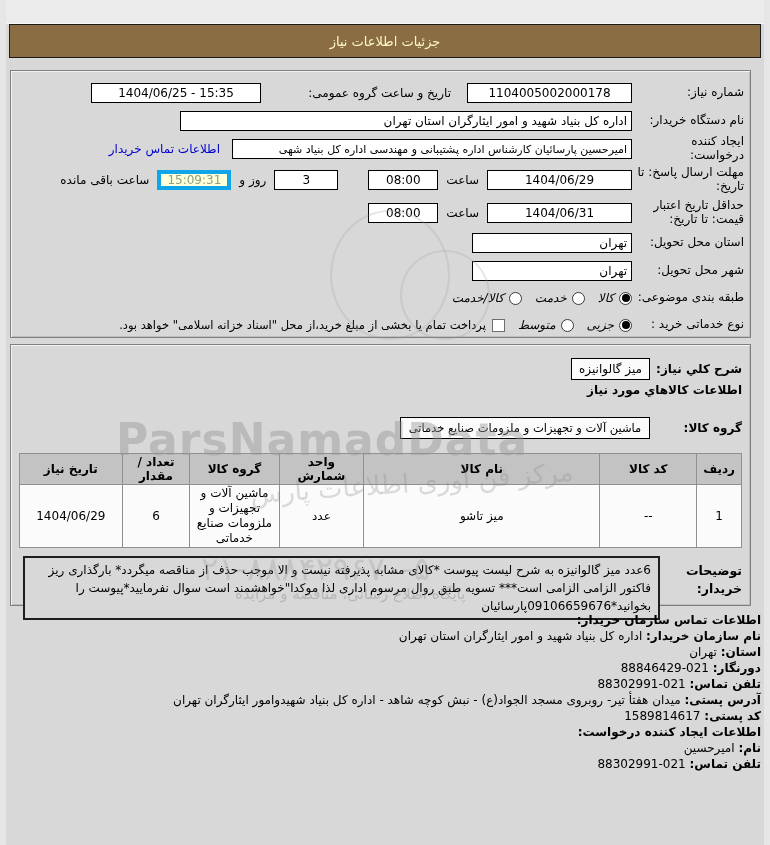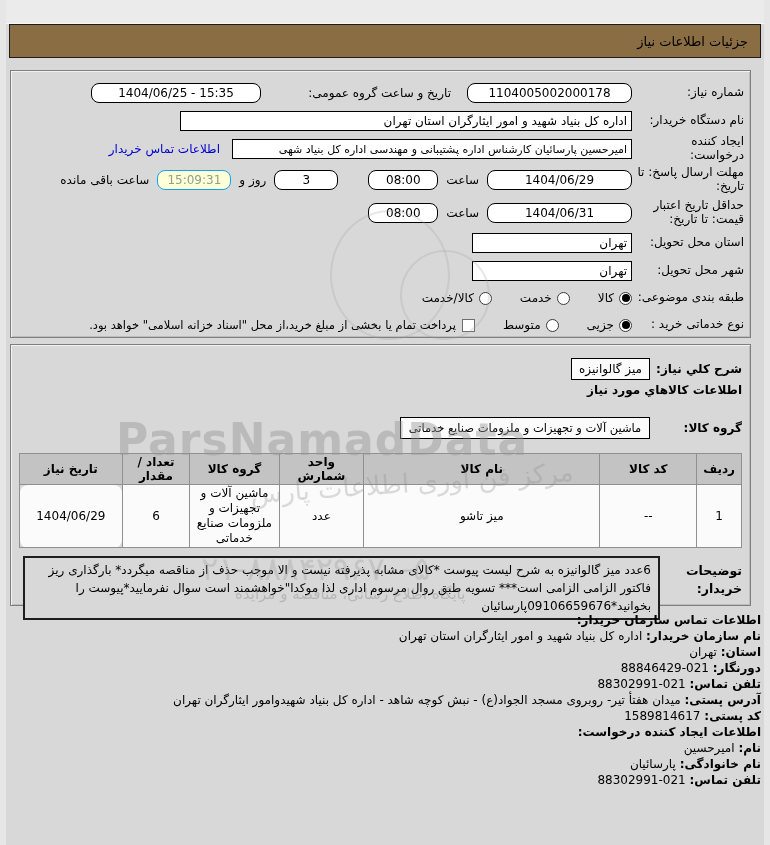--- a/index.html
+++ b/index.html
@@ -12,22 +12,22 @@
     color: #000;
     direction: rtl;
     overflow: hidden;
   }
   .top-strip { position:absolute; top:0; left:0; width:770px; height:24px; background:#ebebeb; border-bottom:1px solid #f7f7f7; }
   .side-strip { position:absolute; top:0; width:6px; height:845px; background:#e6e6e6; }
   .side-strip.l { left:0; } .side-strip.r { right:0; }
 
   .titlebar {
     position:absolute; top:24px; left:9px; width:752px; height:34px;
-    background:#8a6d43; border:1px solid #1c1c1c; color:#000000;
-    display:flex; align-items:center; padding:0 12px; font-size:13px;
+    background:#8a6d43; border:1px solid #1c1c1c; color:#fef9c3;
+    display:flex; align-items:center; padding:0 12px; font-size:13px;justify-content:center;
   }
 
   .groupbox {
     position:absolute; left:10px; width:741px;
     background:#d8d8d8; border:1px solid #7f7f7f;
     box-shadow: 1px 1px 0 #f2f2f2 inset, -1px -1px 0 #bdbdbd inset;
   }
   .box1 { top:70px;  height:268px; padding:8px 6px 0 6px; }
   .box2 { top:344px; height:262px; padding:6px 8px 0 8px; }
 
@@ -35,37 +35,37 @@
   .h28{height:28px}.h26{height:26px}.h34{height:34px}.h32{height:32px}
   .flabel { flex:0 0 112px; width:112px; line-height:1.15; padding-left:4px; }
   .midlabel { padding:0 8px; }
 
   .input {
     background:#fff; border:1px solid #000; height:20px;
     display:flex; align-items:center; justify-content:center;
     font-size:12px; overflow:hidden; flex:0 0 auto;
   }
   .input.vr { justify-content:flex-start; padding-right:4px; }
-  .ltr { direction:ltr;border-radius:8px; }
+  .ltr { direction:ltr; }
   .w64{width:64px}.w70{width:70px}.w74{width:74px}.w145{width:145px}
   .w160{width:160px}.w165{width:165px}.w170{width:170px}
   .w400{width:400px}.w452{width:452px}
   .sp16{width:16px;flex:0 0 16px}.sp30{width:30px;flex:0 0 30px}
   .lbl190 { flex:0 0 190px; width:190px; }
   .small-text { font-size:11px; white-space:nowrap; }
-  .countdown { background:#ffffd8; border:1px solid #0ea5e9; color:#8f9f8d; }
+  .countdown { background:#ffffd8; border:4px solid #0ea5e9; color:#8f9f8d; }
   .link { color:#0000d0; cursor:pointer; white-space:nowrap; margin-right:12px; }
 
   .radio {
     width:13px; height:13px; border:1px solid #3a3a3a; border-radius:50%;
     background:#fff; flex:0 0 auto; display:inline-flex;
     align-items:center; justify-content:center; margin-left:5px;
   }
   .radio.on::after { content:""; width:8px; height:8px; border-radius:50%; background:#000; }
-  .opt-label { margin-left:28px; }
+  .opt-label { margin-left:13px;font-style:italic; }
   .checkbox { width:13px; height:13px; border:1px solid #6e6e6e; background:#fff; flex:0 0 auto; margin-left:6px; }
   .cb-text { font-size:11.5px; }
 
   .b { font-weight:bold; }
   .sec-row { display:flex; align-items:center; }
   .sec-label { font-weight:bold; width:92px; flex:0 0 92px; }
   .valbox { background:#fbfbfb; border:1px solid #000; padding:3px 7px; font-size:12px; }
 
   table.goods { border-collapse:collapse; margin:12px auto 0; }
   table.goods th, table.goods td { border:1px solid #909090; text-align:center; vertical-align:middle; padding:1px 6px; }
@@ -221,21 +221,20 @@
 <div class="contact">
   <div class="b">اطلاعات تماس سازمان خریدار:</div>
   <div><b>نام سازمان خریدار:</b> <span>اداره کل بنیاد شهید و امور ایثارگران استان تهران</span></div>
   <div><b>استان:</b> <span>تهران</span></div>
   <div><b>دورنگار:</b> <span class="num">88846429-021</span></div>
   <div><b>تلفن تماس:</b> <span class="num">88302991-021</span></div>
   <div><b>آدرس پستی:</b> <span>میدان هفتأ تیر- روبروی مسجد الجواد(ع) - نبش کوچه شاهد - اداره کل بنیاد شهیدوامور ایثارگران تهران</span></div>
   <div><b>کد پستی:</b> <span class="num">1589814617</span></div>
   <div class="b">اطلاعات ایجاد کننده درخواست:</div>
   <div><b>نام:</b> <span>امیرحسین</span></div>
-  <div><b>نام خانوادگی:</b> <span>پارسائیان</span></div>
   <div><b>تلفن تماس:</b> <span class="num">88302991-021</span></div>
 </div>
 
 <div class="wm wm-brand">ParsNamadData</div>
 <div class="wm wm-fa1">مرکز فن آوری اطلاعات پارس</div>
 <div class="wm wm-phone">۰۲۱-۸۸۸۴۲۹۶۷۰-۵</div>
 <div class="wm wm-fa2">پایگاه اطلاع رسانی، مناقصه و مزایده</div>
 <div class="wm wm-circle" style="top:210px; left:330px; width:120px; height:130px;"></div>
 <div class="wm wm-circle" style="top:250px; left:400px; width:90px; height:90px;"></div>
 

